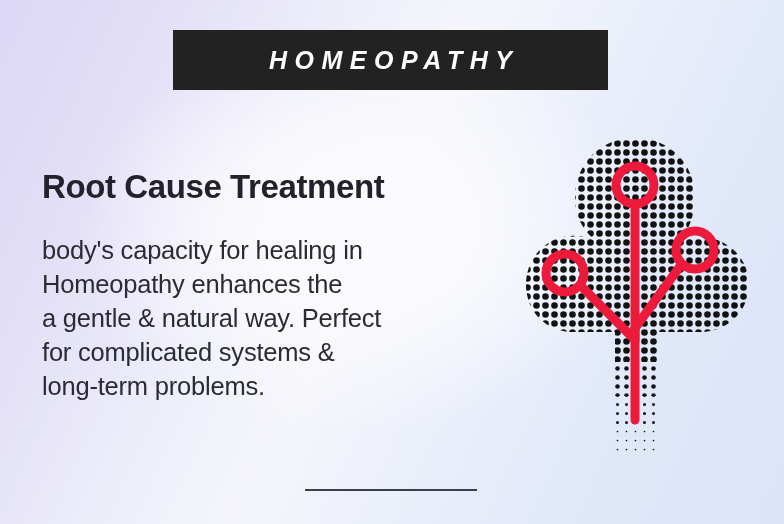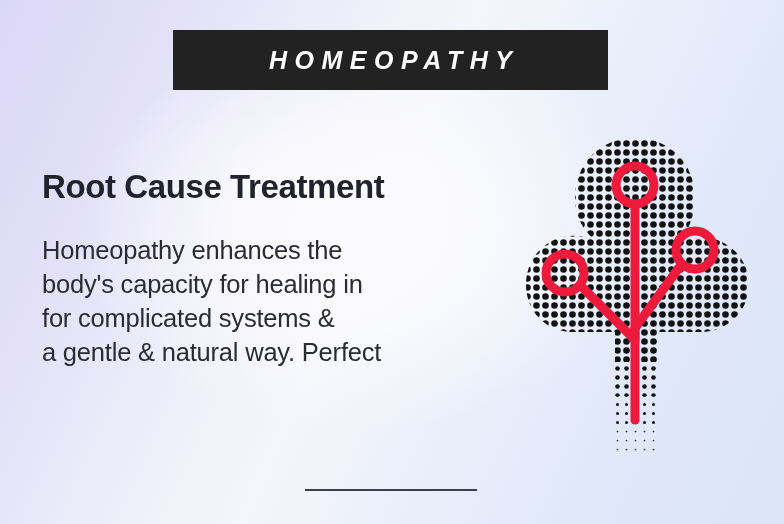--- a/index.html
+++ b/index.html
@@ -82,24 +82,25 @@
 
 <div id="card">
 
   <div id="banner">
     <span id="banner-text">HOMEOPATHY</span>
   </div>
 
   <h1 id="title">Root Cause Treatment</h1>
 
   <div id="body-copy">
+    <span class="ln">body's capacity for healing in</span>
     <span class="ln">Homeopathy enhances the</span>
-    <span class="ln">body's capacity for healing in</span>
+    <span class="ln">a gentle &amp; natural way. Perfect</span>
     <span class="ln">for complicated systems &amp;</span>
-    <span class="ln">a gentle &amp; natural way. Perfect</span>
+    <span class="ln">long-term problems.</span>
   </div>
 
   <div id="illustration">
     <svg viewBox="0 0 262 330" xmlns="http://www.w3.org/2000/svg" aria-hidden="true">
       <defs>
 
         <clipPath id="treeClip">
           <path d="M130,8
                    C 95,8 70,34 70,68
                    C 70,86 78,101 91,111

